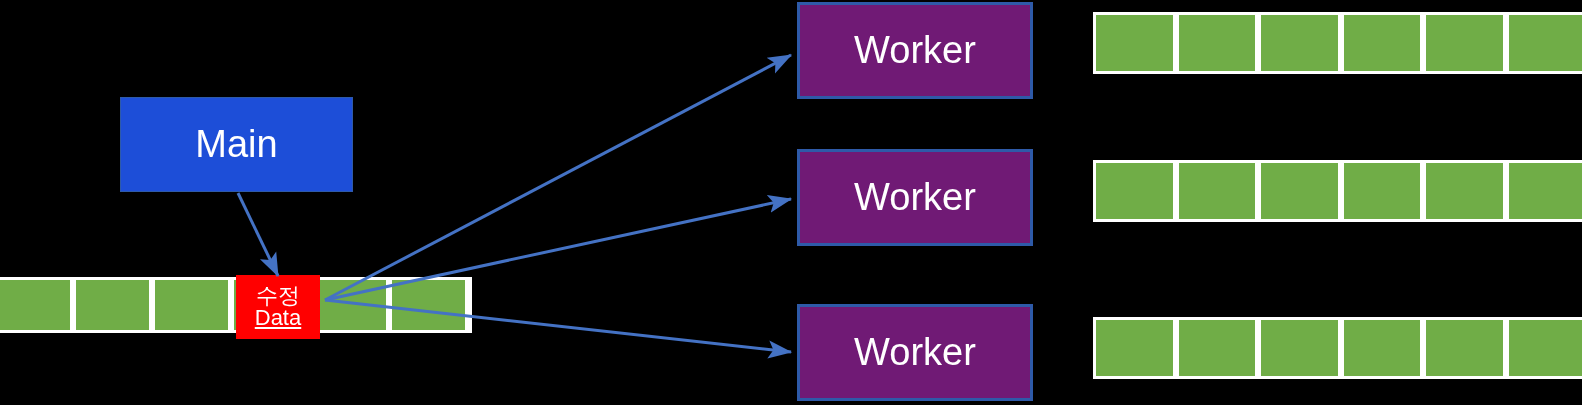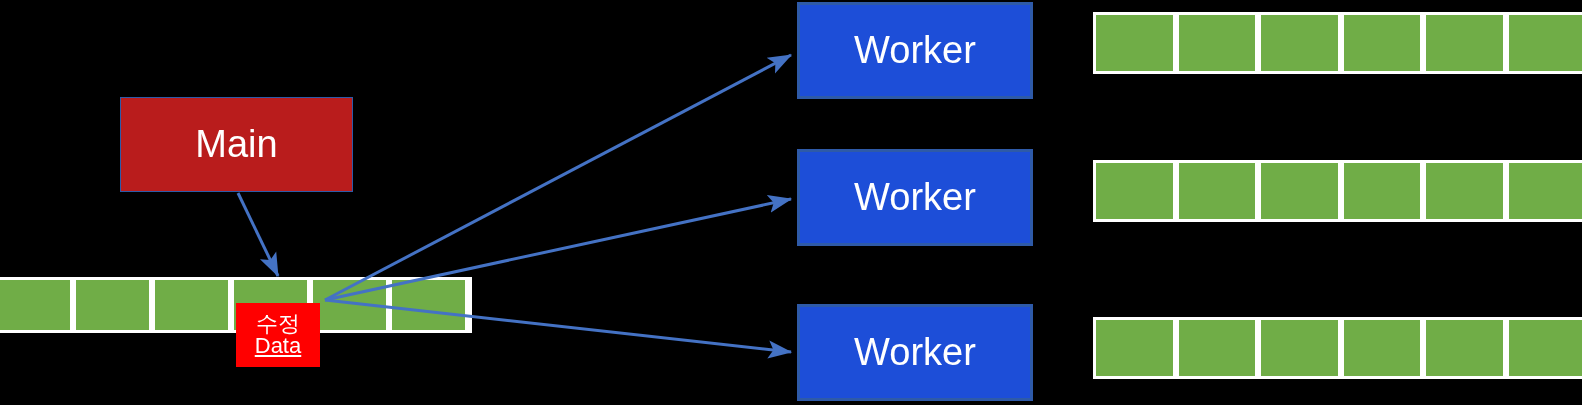--- a/index.html
+++ b/index.html
@@ -1,39 +1,39 @@
 <!DOCTYPE html>
 <html><head>
 <meta charset="utf-8">
 <style>
   html,body{margin:0;padding:0;background:#000;}
   body{width:1582px;height:405px;overflow:hidden;font-family:"Liberation Sans",sans-serif;}
   #stage{position:relative;width:1582px;height:405px;background:#000000;overflow:hidden;}
 
   .box{position:absolute;box-sizing:border-box;display:flex;align-items:center;justify-content:center;color:#FFFFFF;}
 
-  .main-box{left:120px;top:97px;width:233px;height:95px;background:#b91c1c;border:1px solid #2E5AA8;font-size:38px;font-weight:400;}
+  .main-box{left:120px;top:97px;width:233px;height:95px;background:#1d4ed8;border:1px solid #2E5AA8;font-size:38px;font-weight:400;}
 
-  .worker-box{width:236px;height:97px;background:#1d4ed8;border:3px solid #2E5AA8;font-size:38px;font-weight:400;justify-content:center;}
+  .worker-box{width:236px;height:97px;background:#701a75;border:3px solid #2E5AA8;font-size:38px;font-weight:400;justify-content:center;}
   .worker-1{left:797px;top:2px;}
   .worker-2{left:797px;top:149px;}
   .worker-3{left:797px;top:304px;}
 
   
   .array{position:absolute;background:#FFFFFF;box-sizing:border-box;}
   .array .cells{position:absolute;left:0;top:0;height:100%;display:flex;}
   .cell{background:#70AD47;box-sizing:border-box;border:3px solid #FFFFFF;}
 
   
   .array-left{left:-6px;top:277px;width:478px;height:56px;}
   .array-left .cell{width:79px;height:56px;}
 
   .red-cell{position:absolute;left:236px;top:275px;width:84px;height:64px;background:#FF0000;
             box-sizing:border-box;display:flex;flex-direction:column;align-items:center;
-            justify-content:center;color:#FFFFFF;line-height:1.02;margin-top:28px;}
+            justify-content:center;color:#FFFFFF;line-height:1.02;}
   .red-cell .ko{font-size:22px;}
   .red-cell .en{font-size:22px;text-decoration:underline;}
 
   
   .array-right{left:1093px;width:496px;height:62px;}
   .array-right .cell{width:82.6px;height:62px;}
   .ar-1{top:12px;}
   .ar-2{top:160px;}
   .ar-3{top:317px;}
 

